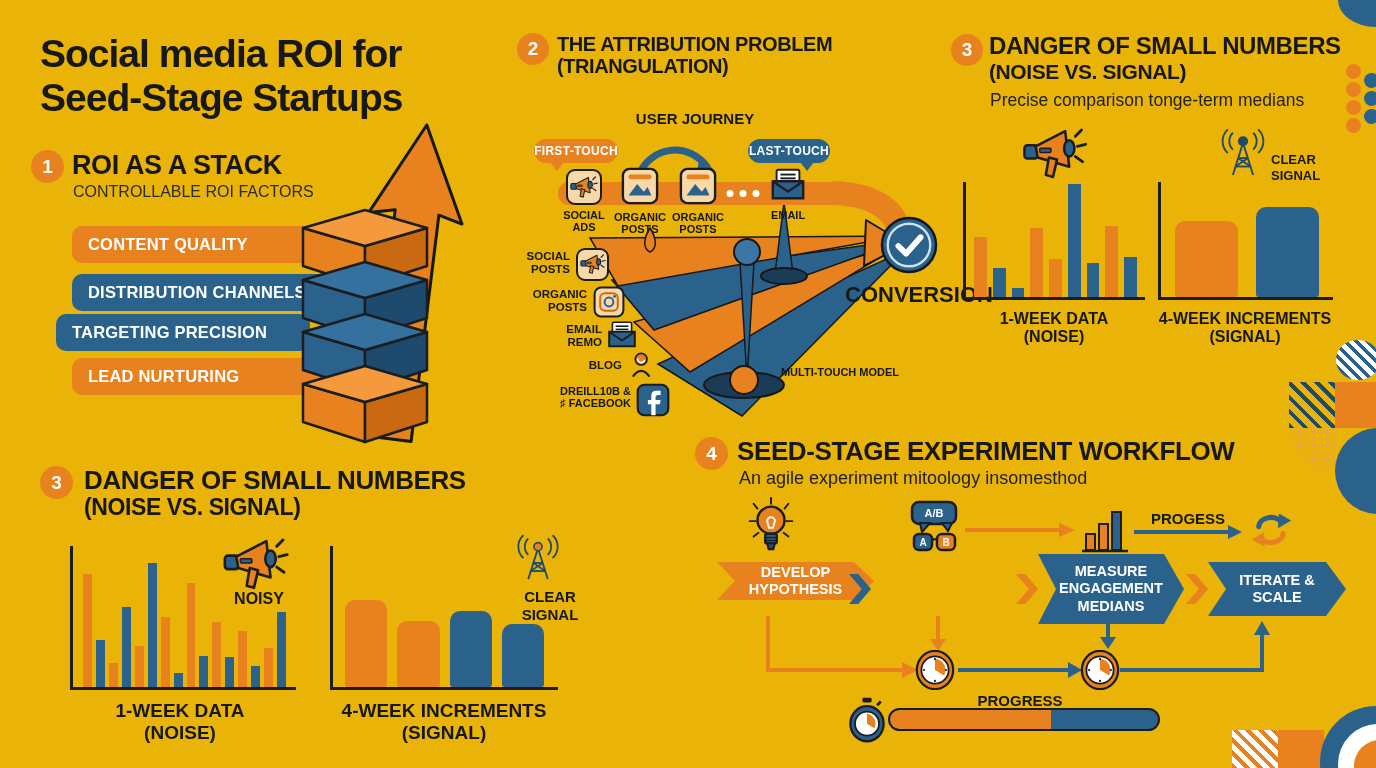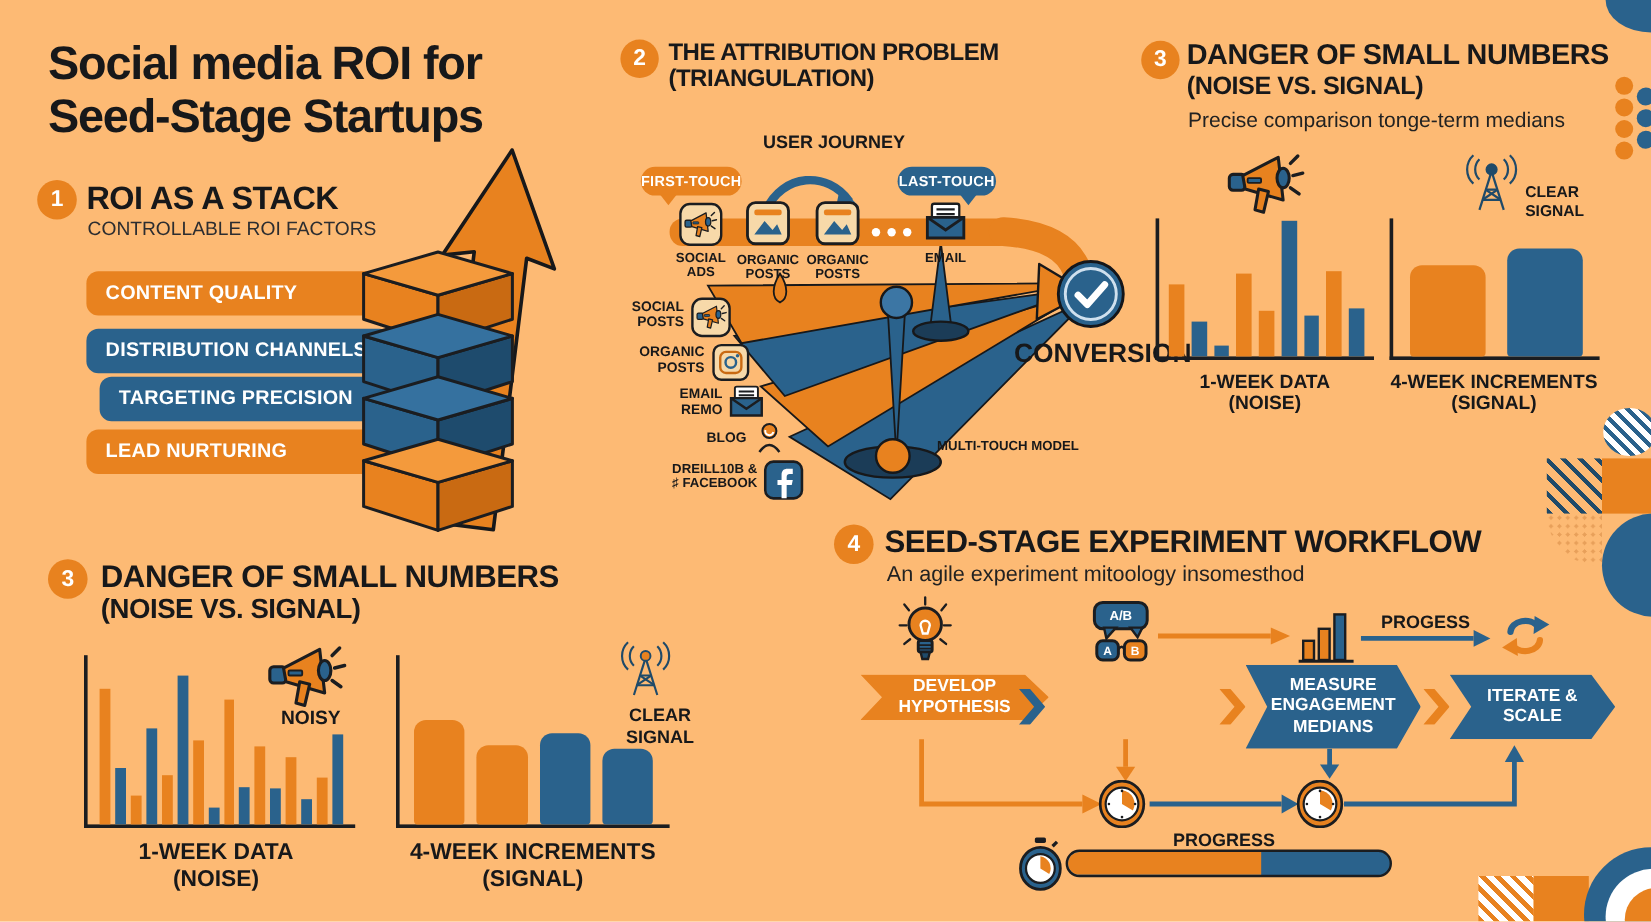--- a/index.html
+++ b/index.html
@@ -1,17 +1,17 @@
 <!DOCTYPE html>
 <html style="--orange: #E8821F; --blue: #2A628C; --darkblue: #1F4A69; --ink: #17181A; --lightorange: #F7D9A9;"><head>
 <meta charset="utf-8">
 <style>
   html,body{margin:0;padding:0;}
   body{font-family:"Liberation Sans",sans-serif;color:#17181A;}
-  #canvas{position:relative;width:1376px;height:768px;background:#fdba74;overflow:hidden;}
+  #canvas{position:relative;width:1376px;height:768px;background:#eab308;overflow:hidden;}
   .abs{position:absolute;}
   .b{font-weight:bold;}
   .ctr{text-align:center;}
   .badge{width:33px;height:33px;border-radius:50%;background:var(--orange);color:#fff;
          font-weight:bold;font-size:19px;display:flex;align-items:center;justify-content:center;}
   .h-title{font-size:39px;font-weight:800;letter-spacing:-1px;line-height:1.12;}
   .h1{font-weight:800;letter-spacing:-0.4px;line-height:1.12;}
   .factor{height:37px;border-radius:10px;color:#fff;font-weight:bold;font-size:16.5px;
           line-height:37px;padding-left:16px;letter-spacing:0.2px;}
   .factor.orange{background:var(--orange);}
@@ -166,21 +166,21 @@
   </div>
 
   <div class="abs badge" style="left:31px;top:150px;">
     <span>1</span>
   </div>
   <div class="abs h1" style="left:72px;top:150px;font-size:27px;">ROI AS A STACK</div>
   <div class="abs" style="left:73px;top:183px;font-size:16px;color:#2c2d30;">CONTROLLABLE ROI FACTORS</div>
 
   <div class="abs factor orange" style="left:72px;top:226px;width:238px;">CONTENT QUALITY</div>
   <div class="abs factor blue" style="left:72px;top:274px;width:238px;">DISTRIBUTION CHANNELS</div>
-  <div class="abs factor blue" style="left:56px;top:314px;width:238px;margin-left:27px;">TARGETING PRECISION</div>
+  <div class="abs factor blue" style="left:56px;top:314px;width:238px;">TARGETING PRECISION</div>
   <div class="abs factor orange" style="left:72px;top:358px;width:238px;">LEAD NURTURING</div>
 
   <svg class="abs" style="left:283px;top:118px;" width="195" height="340" viewBox="0 0 195 340">
     <polygon points="125,6 78,100 104,94 104,322 148,322 148,94 172,100" fill="#E8821F" stroke="#17181a" stroke-width="3" stroke-linejoin="round" transform="rotate(7 126 160)"></polygon>
 
     <polygon points="20,110 20,148 82,168 82,128" fill="#E8821F" stroke="#1b1d20" stroke-width="2.5" stroke-linejoin="round"></polygon>
     <polygon points="144,110 144,148 82,168 82,128" fill="#C96A12" stroke="#1b1d20" stroke-width="2.5" stroke-linejoin="round"></polygon>
     <polygon points="20,110 82,92 144,110 82,128" fill="#F49A3C" stroke="#1b1d20" stroke-width="2.5" stroke-linejoin="round"></polygon>
 
     <polygon points="20,162 20,200 82,220 82,180" fill="#2A628C" stroke="#1b1d20" stroke-width="2.5" stroke-linejoin="round"></polygon>

